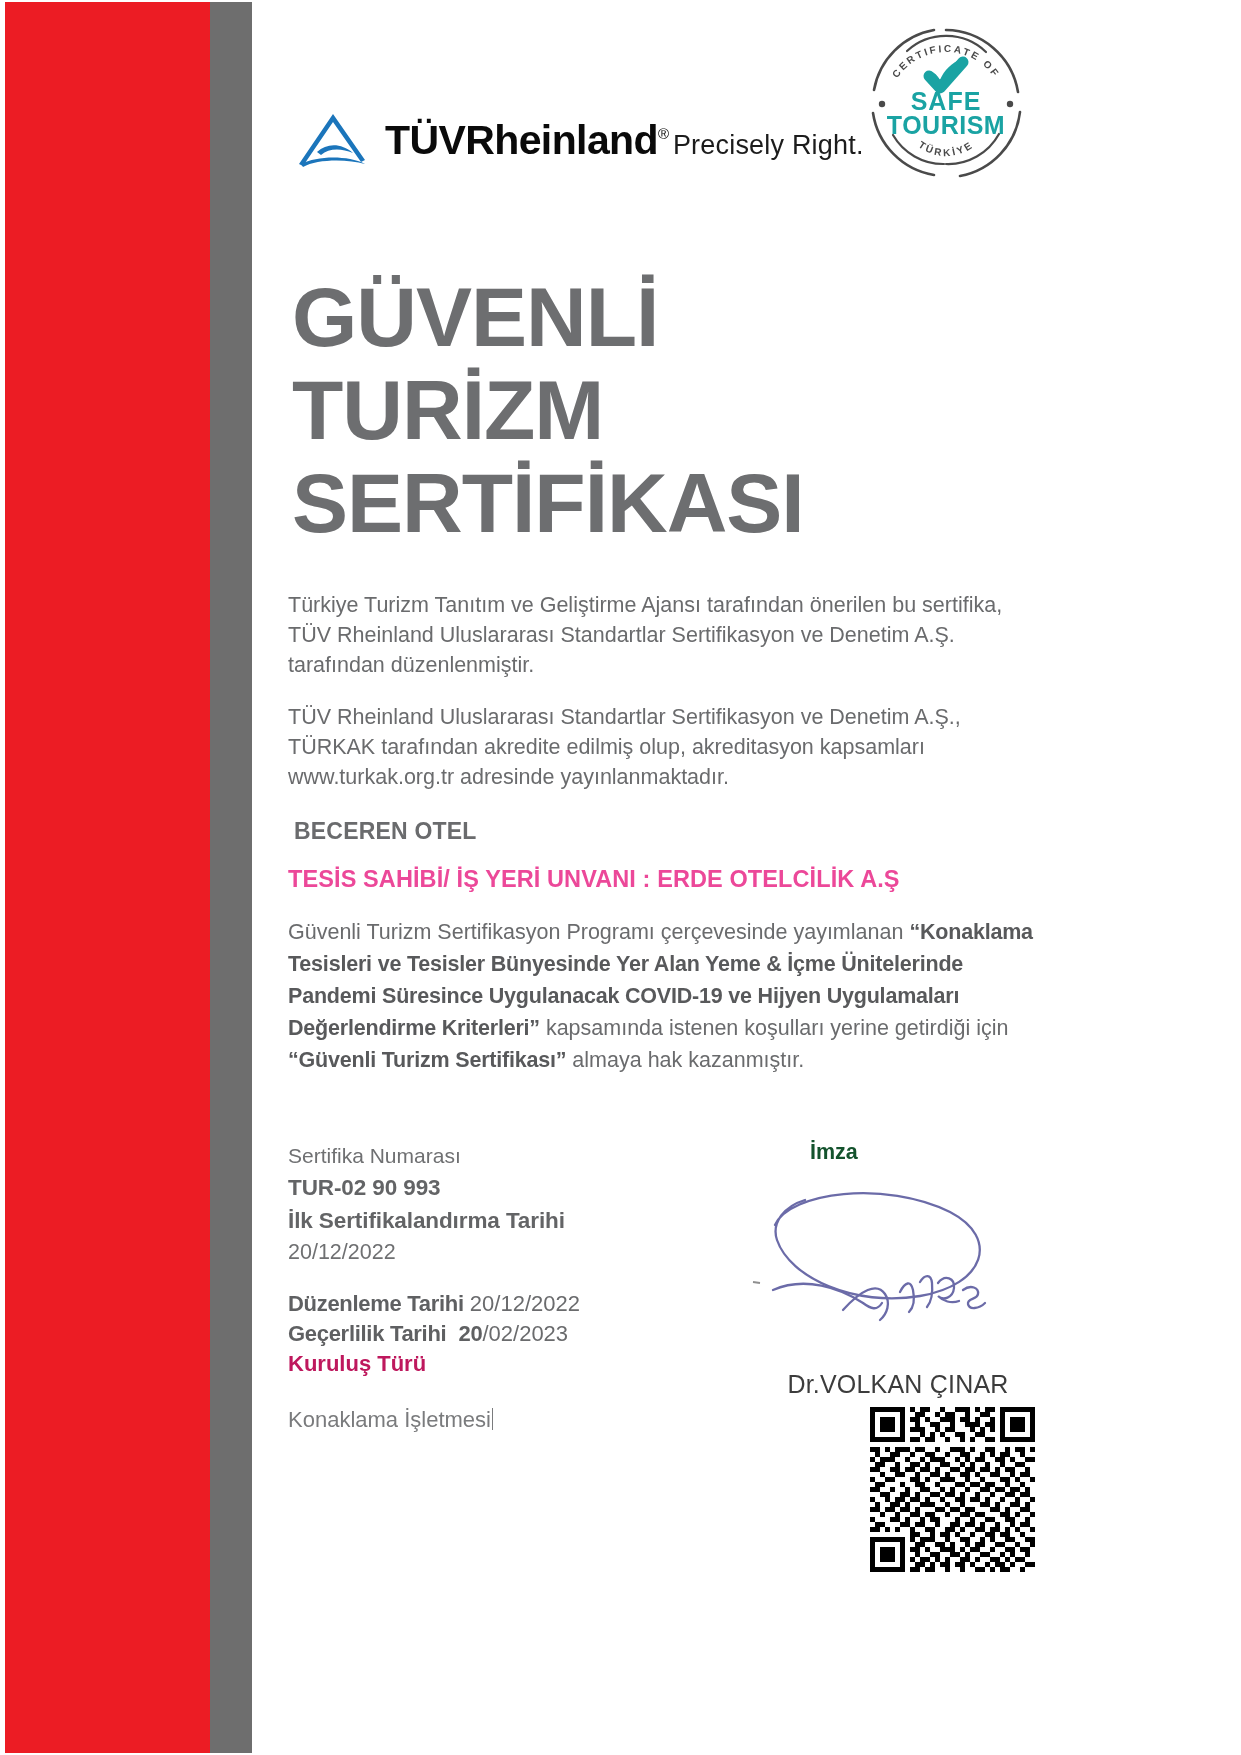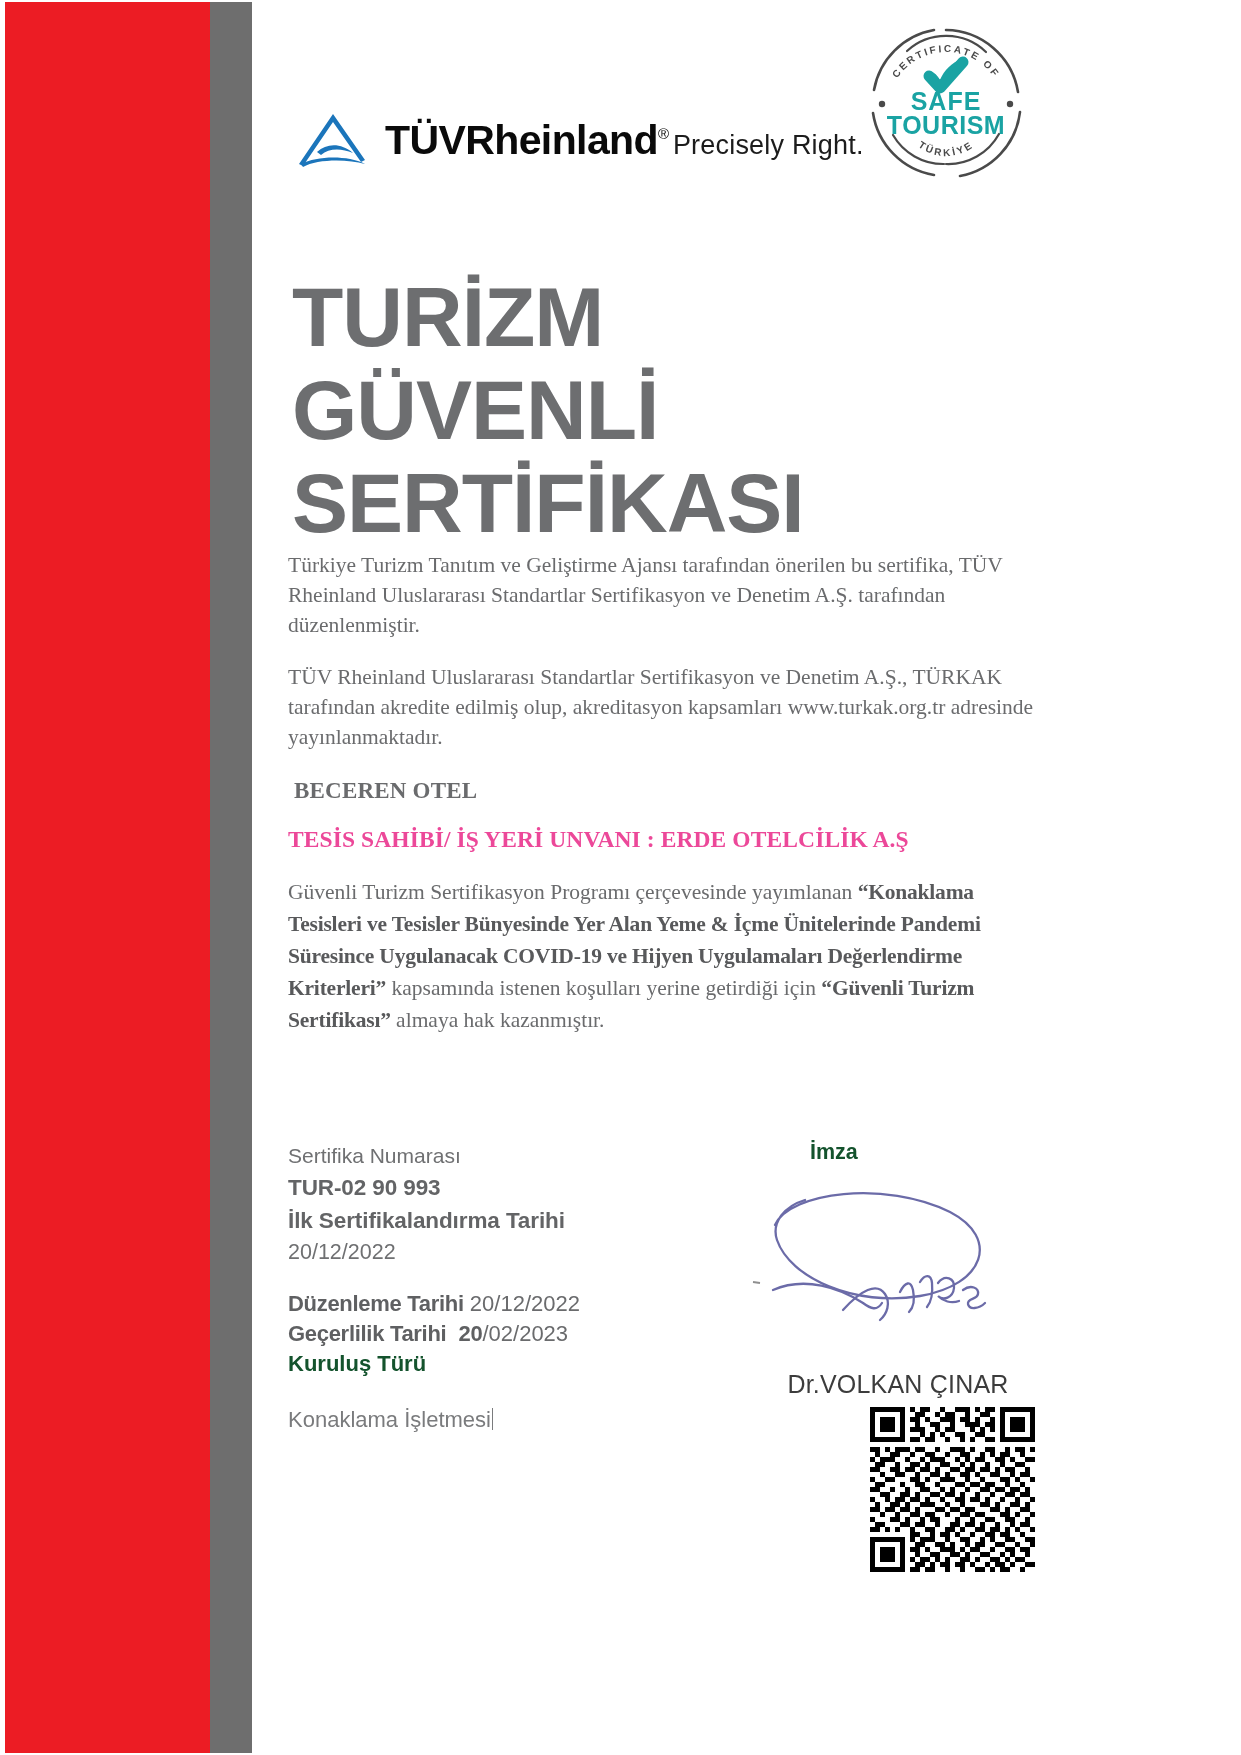--- a/index.html
+++ b/index.html
@@ -27,37 +27,37 @@
   
   .badge{position:absolute;left:860px;top:18px;width:172px;height:168px;}
   .badge svg{display:block;width:100%;height:100%;}
 
   
   .title{position:absolute;left:292px;top:271px;width:720px;
     font-size:84px;line-height:93px;font-weight:700;color:#6d6e70;letter-spacing:-1px;}
   .title div{white-space:nowrap;}
 
   
-  .body-wrap{position:absolute;left:288px;top:550px;width:760px;color:#58595b;font-family:Liberation Serif, serif;}
+  .body-wrap{position:absolute;left:288px;top:590px;width:760px;color:#58595b;}
   p.para{margin:0 0 22px 0;font-size:21.5px;line-height:30px;color:#6a6b6d;font-weight:400;}
   .facility{margin:6px 0 0 6px;font-size:23px;line-height:34px;font-weight:700;color:#6a6b6d;letter-spacing:.2px;}
   .owner{margin:14px 0 20px 0;font-size:23.5px;line-height:34px;font-weight:700;color:#ec4899;letter-spacing:.1px;}
   p.para-q{margin:0;font-size:21.5px;line-height:32px;color:#6a6b6d;font-weight:400;}
   p.para-q b{font-weight:700;color:#58595b;letter-spacing:-.2px;}
 
   
   .certinfo{position:absolute;left:288px;top:1140px;width:430px;color:#6a6b6d;}
   .certinfo .lbl{font-size:21px;line-height:31px;font-weight:400;color:#6f7072;}
   .certinfo .lbl-b{font-size:22.5px;line-height:33px;font-weight:700;color:#636466;letter-spacing:-.1px;}
   .certinfo .val{font-size:21.5px;line-height:31px;font-weight:400;color:#6f7072;}
 
   .dates{position:absolute;left:288px;top:1289px;width:430px;}
   .dates .row{font-size:22px;line-height:30px;color:#6a6b6d;}
   .dates .row b{font-weight:700;color:#5f6062;letter-spacing:-.3px;margin-top:28px;}
-  .kurulus{font-size:22px;line-height:30px;font-weight:700;color:#14532d;}
+  .kurulus{font-size:22px;line-height:30px;font-weight:700;color:#be185d;}
 
   .kind{position:absolute;left:288px;top:1405px;font-size:22px;line-height:30px;color:#7a7b7d;font-weight:400;}
   .caret{display:inline-block;width:1px;height:22px;background:#7a7b7d;vertical-align:-3px;margin-left:1px;}
 
   
   .imza-lbl{position:absolute;left:810px;top:1140px;font-size:21.5px;font-weight:700;color:#14532d;}
   .sig{position:absolute;left:735px;top:1170px;width:290px;height:160px;}
   .sig svg{display:block;width:100%;height:100%;}
   .sig-name{position:absolute;left:768px;top:1370px;width:260px;text-align:center;
     font-size:25px;font-weight:400;color:#3c3c3c;letter-spacing:.2px;white-space:nowrap;}
@@ -122,22 +122,22 @@
       <text font-family="Liberation Sans, sans-serif" font-size="10" font-weight="700" fill="#4a4a4a" letter-spacing="2.4">
         <textPath href="#arcTop" startOffset="50%" text-anchor="middle">CERTIFICATE OF</textPath>
       </text>
       <text font-family="Liberation Sans, sans-serif" font-size="10" font-weight="700" fill="#4a4a4a" letter-spacing="2.4">
         <textPath href="#arcBot" startOffset="50%" text-anchor="middle">TÜRKİYE</textPath>
       </text>
     </svg>
   </div>
 
   <div class="title">
+    <div>GÜVENLİ</div>
     <div>TURİZM</div>
-    <div>GÜVENLİ</div>
     <div>SERTİFİKASI</div>
   </div>
 
   <div class="body-wrap">
     <p class="para">Türkiye Turizm Tanıtım ve Geliştirme Ajansı tarafından önerilen bu sertifika, TÜV Rheinland Uluslararası Standartlar Sertifikasyon ve Denetim A.Ş. tarafından düzenlenmiştir.</p>
     <p class="para">TÜV Rheinland Uluslararası Standartlar Sertifikasyon ve Denetim A.Ş., TÜRKAK tarafından akredite edilmiş olup, akreditasyon kapsamları www.turkak.org.tr adresinde yayınlanmaktadır.</p>
     <div class="facility">BECEREN OTEL</div>
     <div class="owner">TESİS SAHİBİ/ İŞ YERİ UNVANI : ERDE OTELCİLİK A.Ş</div>
     <p class="para-q"><span>Güvenli Turizm Sertifikasyon Programı çerçevesinde yayımlanan</span> <b>“</b><b>Konaklama Tesisleri ve Tesisler Bünyesinde Yer Alan Yeme &amp; İçme Ünitelerinde Pandemi Süresince Uygulanacak COVID-19 ve Hijyen Uygulamaları Değerlendirme Kriterleri</b><b>”</b><span> kapsamında istenen koşulları yerine getirdiği için </span><b>“</b><b>Güvenli Turizm Sertifikası</b><b>”</b><span> almaya hak kazanmıştır.</span></p>
   </div>

